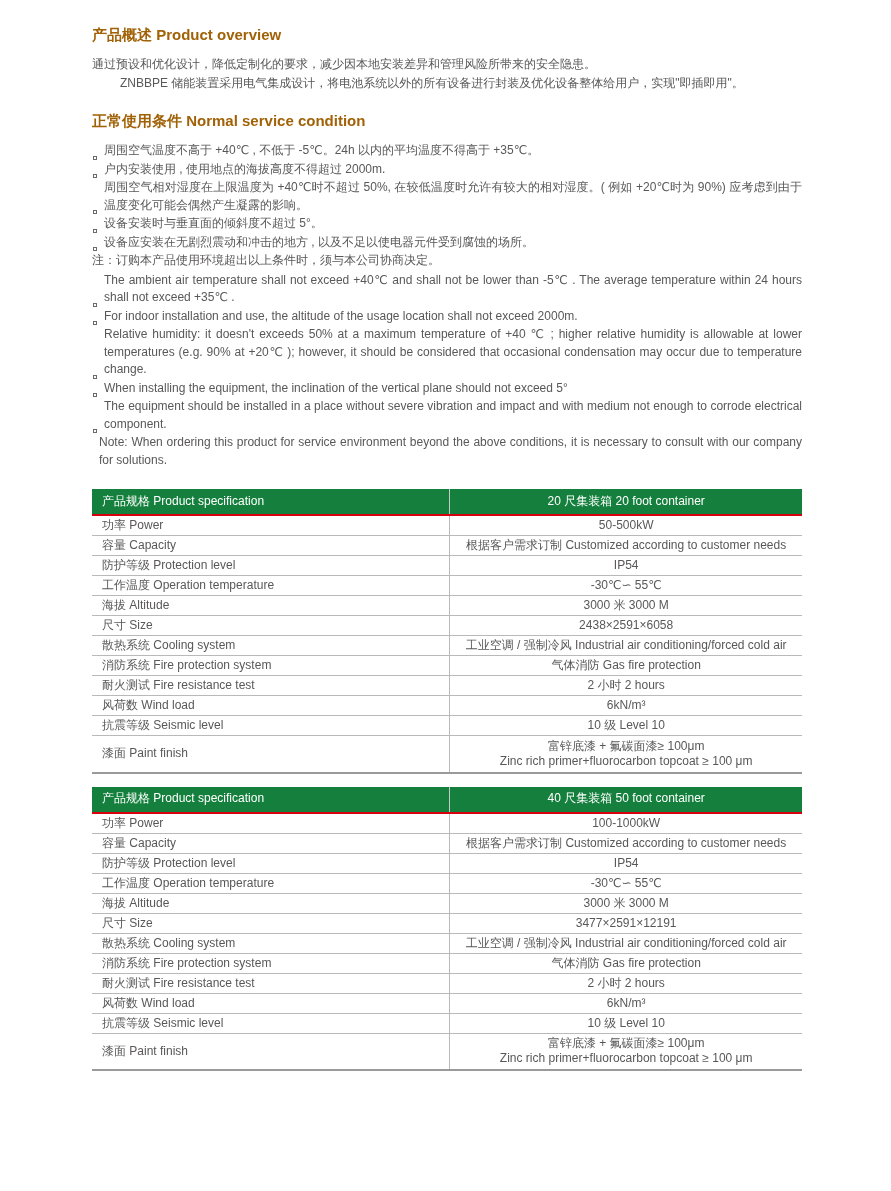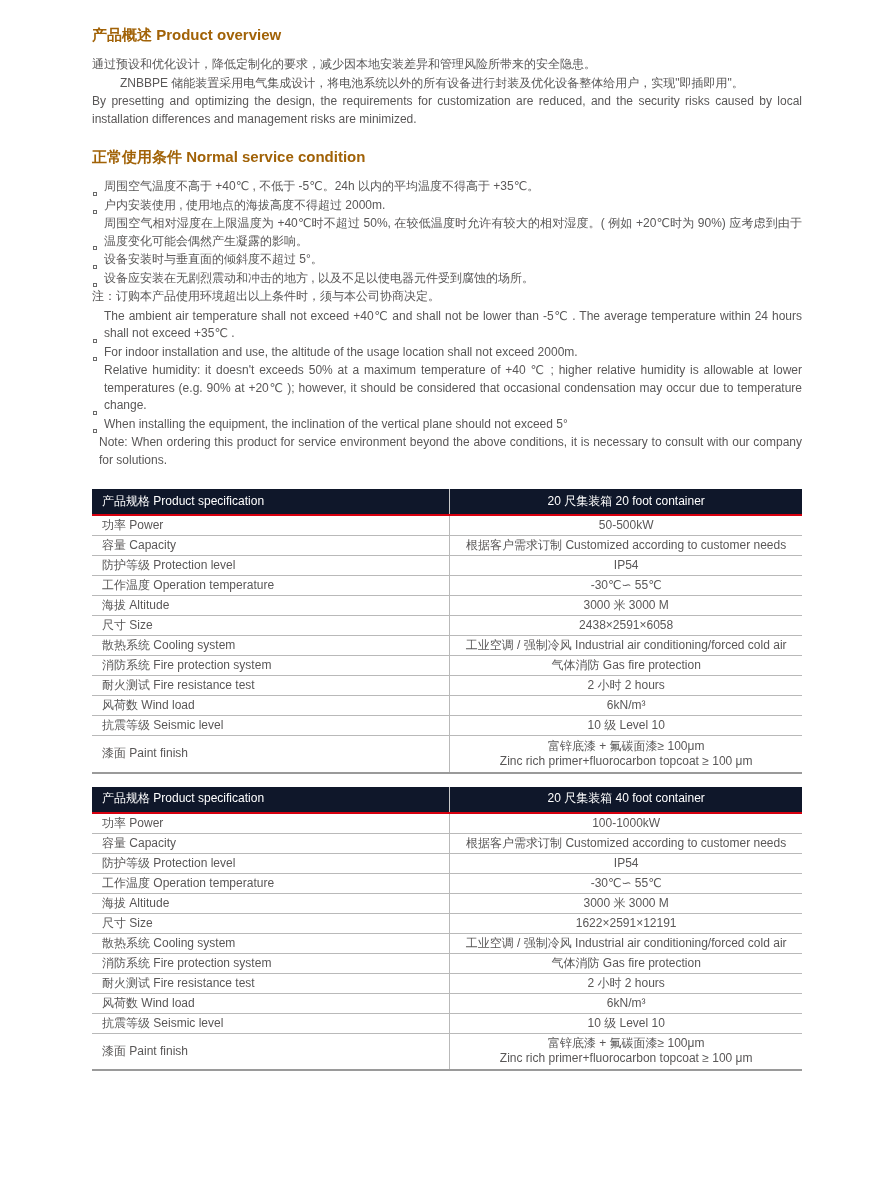--- a/index.html
+++ b/index.html
@@ -21,21 +21,21 @@
   .bullet-item { display:flex; align-items:flex-end; margin-bottom:1px; }
   .bullet-sq {
     flex:0 0 auto; width:4px; height:4px;
     border:1px solid #6a6a6a; margin:6px 7px 0 1px;
   }
   .bullet-text { flex:1 1 auto; text-align:justify; line-height:17.5px; }
   .note-line { margin:1px 0 2px 0; }
   
   table.spec { width:100%; border-collapse:collapse; table-layout:fixed; margin-bottom:13px; border-bottom:2px solid #9a9a9a; }
   table.spec th {
-    background:#0f172a; color:#ffffff; font-weight:normal;
+    background:#15803d; color:#ffffff; font-weight:normal;
     font-size:12px; height:26px; padding:3px 10px;
     border-bottom:2px solid #d7000f;
   }
   table.spec th.h-left { text-align:left; }
   table.spec th.h-right { text-align:center; border-left:1px solid #c9c9c9; }
   table.spec td {
     border-bottom:1px solid #b9b9b9; font-size:12px;
     padding:2px 10px; height:19px; line-height:15px;
     vertical-align:middle;
   }
@@ -47,21 +47,20 @@
 </style>
 </head>
 <body>
 
 <div class="page">
 
   <div class="sec">
     <h2 class="sec-heading">产品概述 Product overview</h2>
     <p class="para">通过预设和优化设计，降低定制化的要求，减少因本地安装差异和管理风险所带来的安全隐患。</p>
     <p class="para indent">ZNBBPE 储能装置采用电气集成设计，将电池系统以外的所有设备进行封装及优化设备整体给用户，实现"即插即用"。</p>
-    <p class="para">By presetting and optimizing the design, the requirements for customization are reduced, and the security risks caused by local installation differences and management risks are minimized.</p>
   </div>
 
   <div class="sec">
     <h2 class="sec-heading">正常使用条件 Normal service condition</h2>
 
     <div class="bullet-item">
       <span class="bullet-sq"></span>
       <span class="bullet-text">周围空气温度不高于 +40℃ , 不低于 -5℃。24h 以内的平均温度不得高于 +35℃。</span>
     </div>
     <div class="bullet-item">
@@ -91,20 +90,24 @@
       <span class="bullet-sq"></span>
       <span class="bullet-text">For indoor installation and use, the altitude of the usage location shall not exceed 2000m.</span>
     </div>
     <div class="bullet-item">
       <span class="bullet-sq"></span>
       <span class="bullet-text">Relative humidity: it doesn't exceeds 50% at a maximum temperature of +40 ℃ ; higher relative humidity is allowable at lower temperatures (e.g. 90% at +20℃ ); however, it should be considered that occasional condensation may occur due to temperature change.</span>
     </div>
     <div class="bullet-item">
       <span class="bullet-sq"></span>
       <span class="bullet-text">When installing the equipment, the inclination of the vertical plane should not exceed 5°</span>
+    </div>
+    <div class="bullet-item">
+      <span class="bullet-sq"></span>
+      <span class="bullet-text">The equipment should be installed in a place without severe vibration and impact and with medium not enough to corrode electrical component.</span>
     </div>
 
     <p class="note-line" style="text-align:justify;margin-left:7px;">Note: When ordering this product for service environment beyond the above conditions, it is necessary to consult with our company for solutions.</p>
   </div>
 
   <div class="sec">
 
     <table class="spec">
       <colgroup>
           <col style="width:50.4%">
@@ -172,21 +175,21 @@
     </table>
 
     <table class="spec">
       <colgroup>
           <col style="width:50.4%">
           <col style="width:49.6%">
         </colgroup>
       <thead>
         <tr>
           <th class="h-left">产品规格 Product specification</th>
-          <th class="h-right">20 尺集装箱 40 foot container</th>
+          <th class="h-right">40 尺集装箱 50 foot container</th>
         </tr>
       </thead>
       <tbody>
         <tr>
             <td class="c1">功率 Power</td>
             <td class="c2">100-1000kW</td>
           </tr>
         <tr>
             <td class="c1">容量 Capacity</td>
             <td class="c2">根据客户需求订制 Customized according to customer needs</td>
@@ -198,21 +201,21 @@
         <tr>
             <td class="c1">工作温度 Operation temperature</td>
             <td class="c2">-30℃∽ 55℃</td>
           </tr>
         <tr>
             <td class="c1">海拔 Altitude</td>
             <td class="c2">3000 米 3000 M</td>
           </tr>
         <tr>
             <td class="c1">尺寸 Size</td>
-            <td class="c2">1622×2591×12191</td>
+            <td class="c2">3477×2591×12191</td>
           </tr>
         <tr>
             <td class="c1">散热系统 Cooling system</td>
             <td class="c2">工业空调 / 强制冷风 Industrial air conditioning/forced cold air</td>
           </tr>
         <tr>
             <td class="c1">消防系统 Fire protection system</td>
             <td class="c2">气体消防 Gas fire protection</td>
           </tr>
         <tr>

